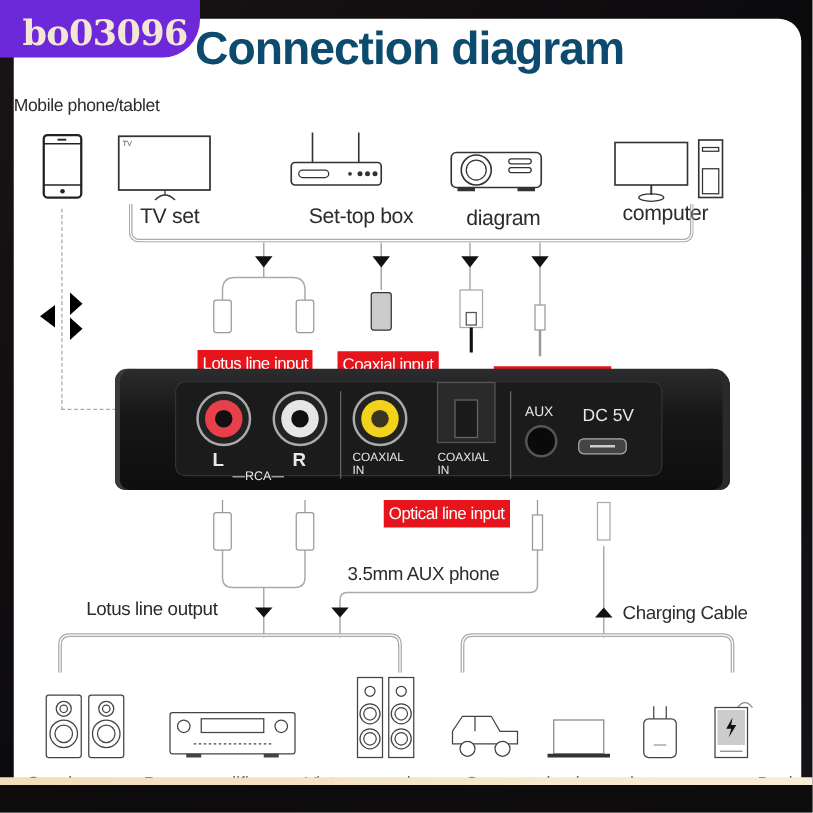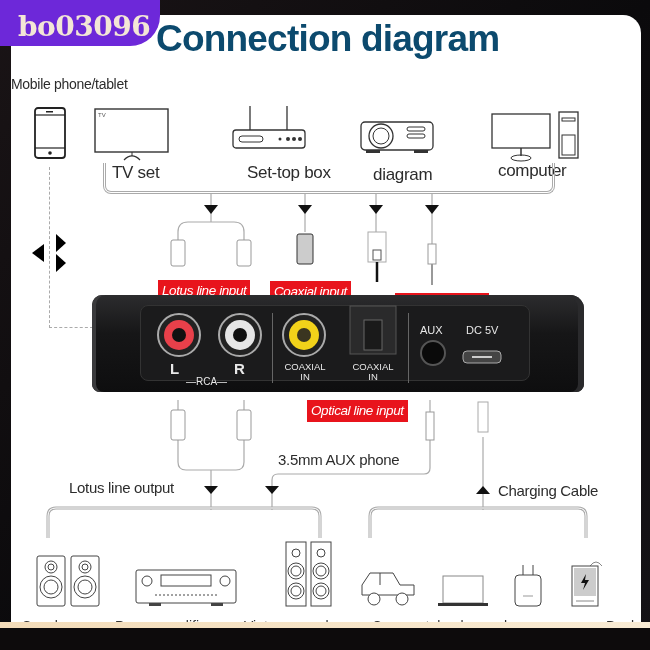--- a/index.html
+++ b/index.html
@@ -26,35 +26,35 @@
     font-size: 28px; color: #f3e6d6; letter-spacing: -0.5px;
   }
   .title {
     position: absolute; left: 156px; top: 18px;
     font-size: 37px; font-weight: bold; color: #0c4a6e; letter-spacing: -0.8px;
   }
   .txt { position: absolute; font-size: 15px; color: #2c2c2c; white-space: nowrap; letter-spacing: -0.3px; }
   .txt.lg { font-size: 17px; }
   .redlabel {
     position: absolute; background: #e8141c; color: #fff; font-size: 13.5px;
-    padding: 2px 4px; white-space: nowrap; letter-spacing: -0.4px; line-height: 18px; font-style: italic;
+    padding: 2px 4px; white-space: nowrap; letter-spacing: -0.4px; line-height: 18px;
   }
   .line { position: absolute; border-color: #9a9a9a; }
   svg { position: absolute; overflow: visible; }
   .device {
     position: absolute; left: 92px; top: 295px; width: 492px; height: 97px;
     background: linear-gradient(180deg, #2c2c2e 0%, #161617 40%, #0e0e0f 100%);
     border-radius: 10px 14px 8px 8px;
     box-shadow: inset 4px 0 0 #3a3a3c, inset -6px 0 0 #2a2a2c;
   }
   .faceplate {
     position: absolute; left: 48px; top: 10px; width: 390px; height: 76px;
     background: #1b1b1c; border-radius: 8px; border: 1px solid #333;
   }
-  .jack-label { position: absolute; color: #e8e8e8; text-align: center; white-space: nowrap; }
+  .jack-label { position: absolute; color: #e8e8e8; white-space: nowrap; }
   .sep { position: absolute; width: 1px; background: #666; }
   .bottom-label { position: absolute; top: 618px; font-size: 14px; color: #333; white-space: nowrap; }
 </style>
 </head>
 <body>
 
 <div class="panel"></div>
 <div class="bottom-strip"></div>
 
 <div class="watermark">bo03096</div>
@@ -178,21 +178,21 @@
 </svg>
 <div class="jack-label" style="left:350px;top:362px;font-size:9.5px;line-height:10px;width:46px;">
   <div>COAXIAL</div>
   <div>IN</div>
 </div>
 <div class="sep" style="left:408px;top:313px;height:70px;"></div>
 <div class="jack-label" style="left:420px;top:324px;font-size:11px;">AUX</div>
 <svg style="left:419px;top:339px" width="28" height="28">
   <circle cx="14" cy="14" r="12" fill="#0a0a0a" stroke="#555" stroke-width="2"></circle>
 </svg>
-<div class="jack-label" style="left:466px;top:324px;font-size:11px;">DC 5V</div>
+<div class="jack-label" style="left:466px;top:324px;font-size:14px;">DC 5V</div>
 <svg style="left:462px;top:350px" width="40" height="14">
   <rect x="1" y="1" width="38" height="12" rx="4" fill="#444" stroke="#aaa"></rect>
   <rect x="10" y="6" width="20" height="2" fill="#ccc"></rect>
 </svg>
 
 <div class="redlabel" style="left:307px;top:400px">Optical line input</div>
 
 <svg style="left:0;top:0" width="650" height="650">
   <g stroke="#aaa" fill="none" stroke-width="1.2">
     <path d="M178 440 V462 Q178 470 186 470 H236 Q244 470 244 462 V440"></path>

